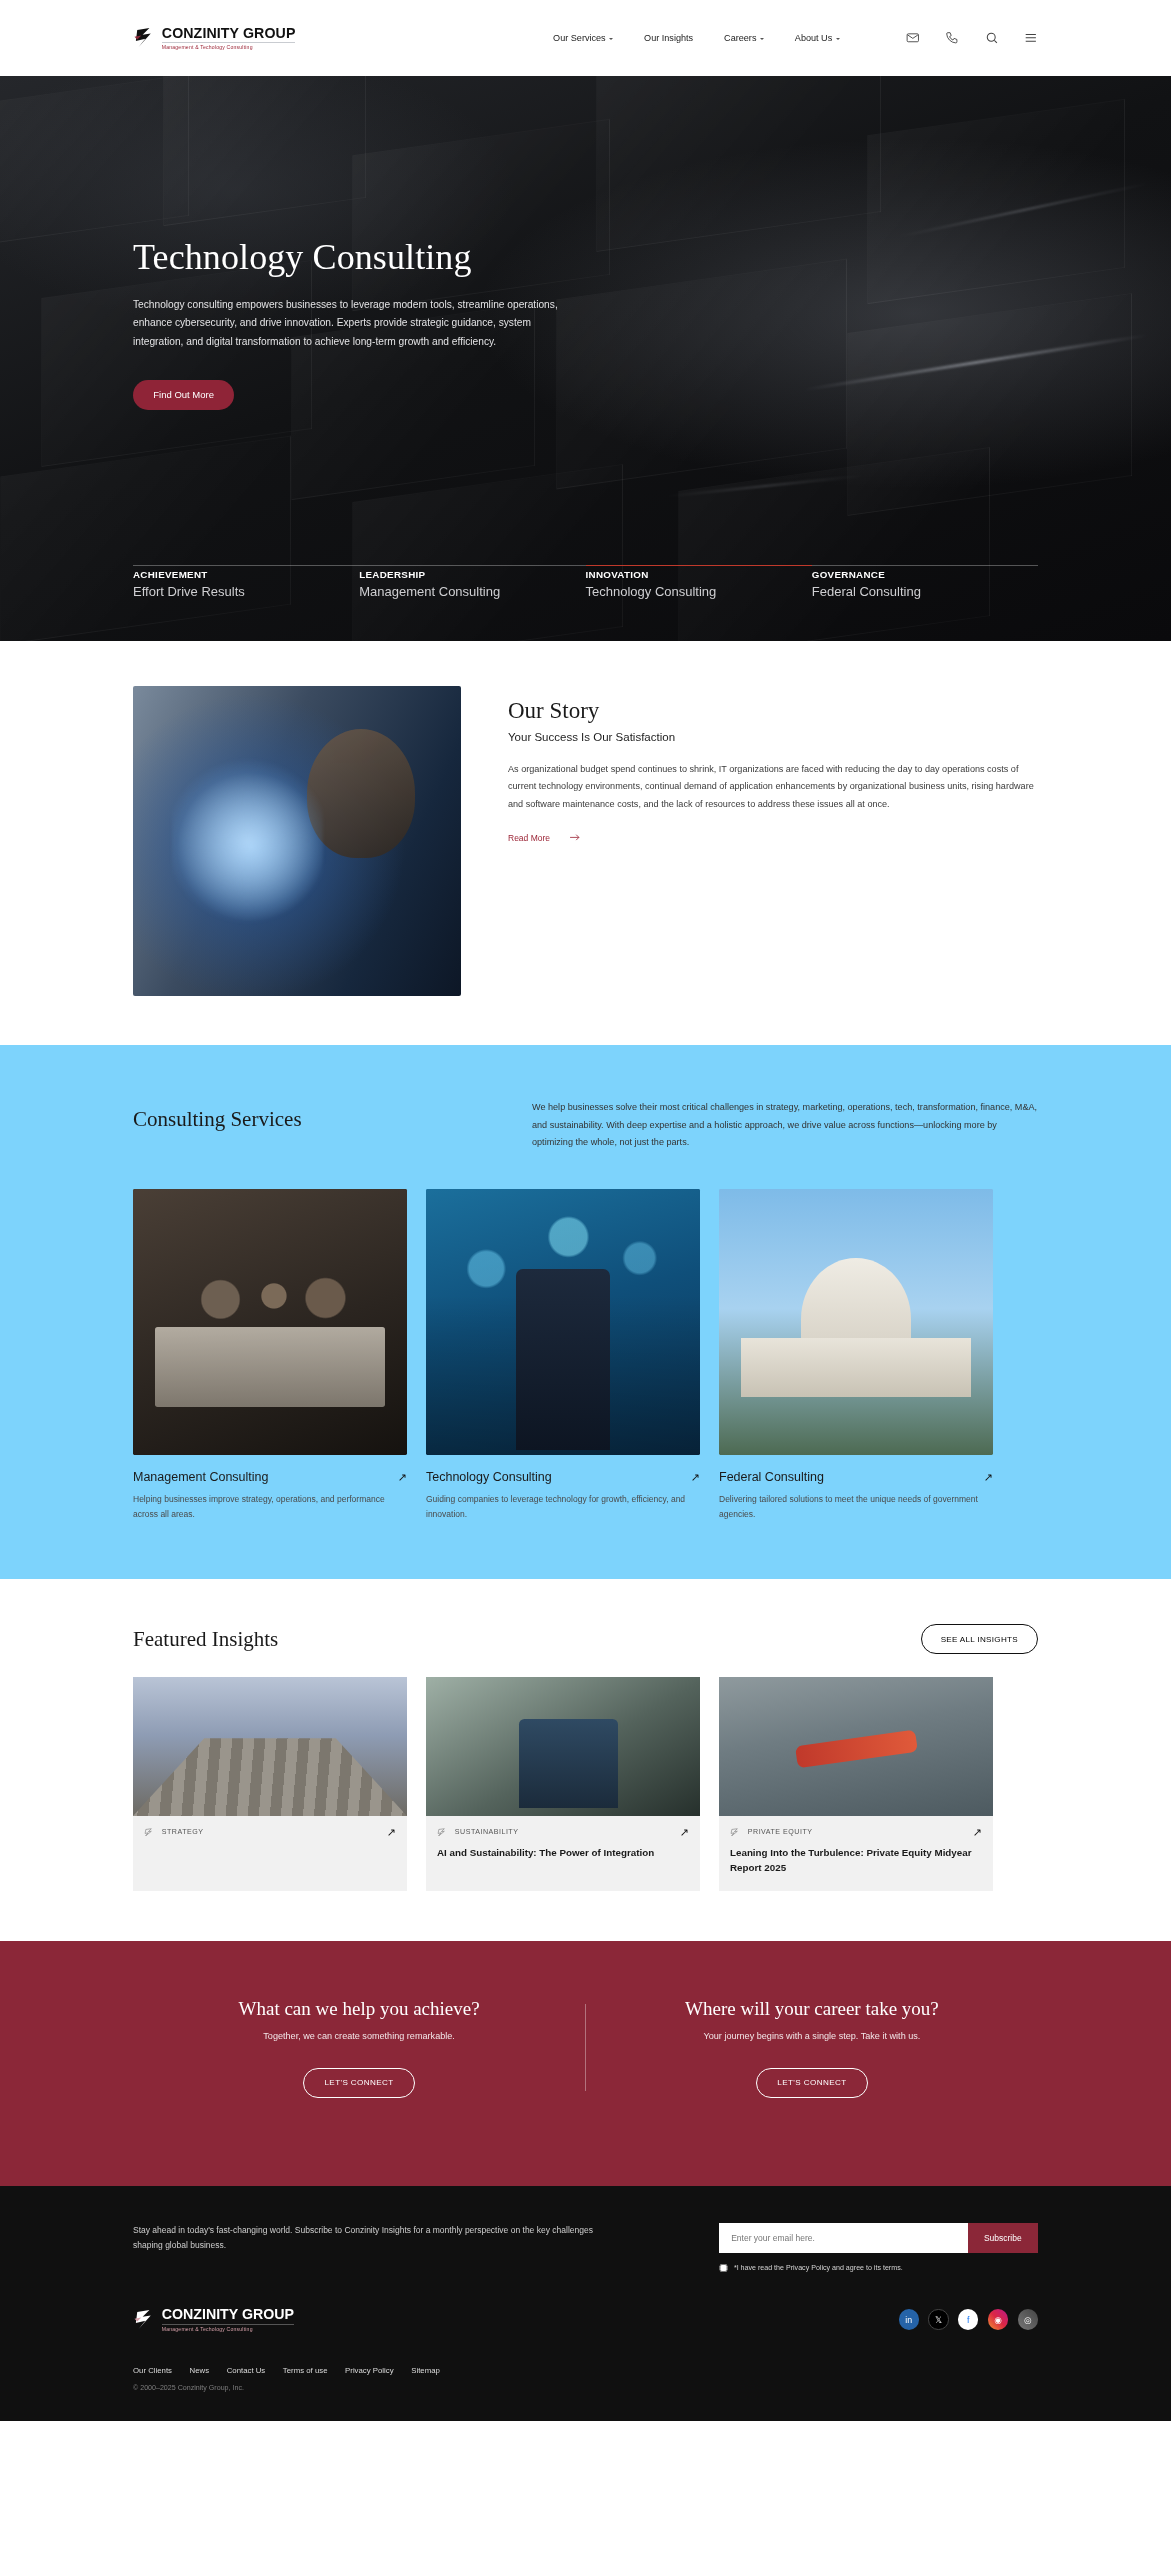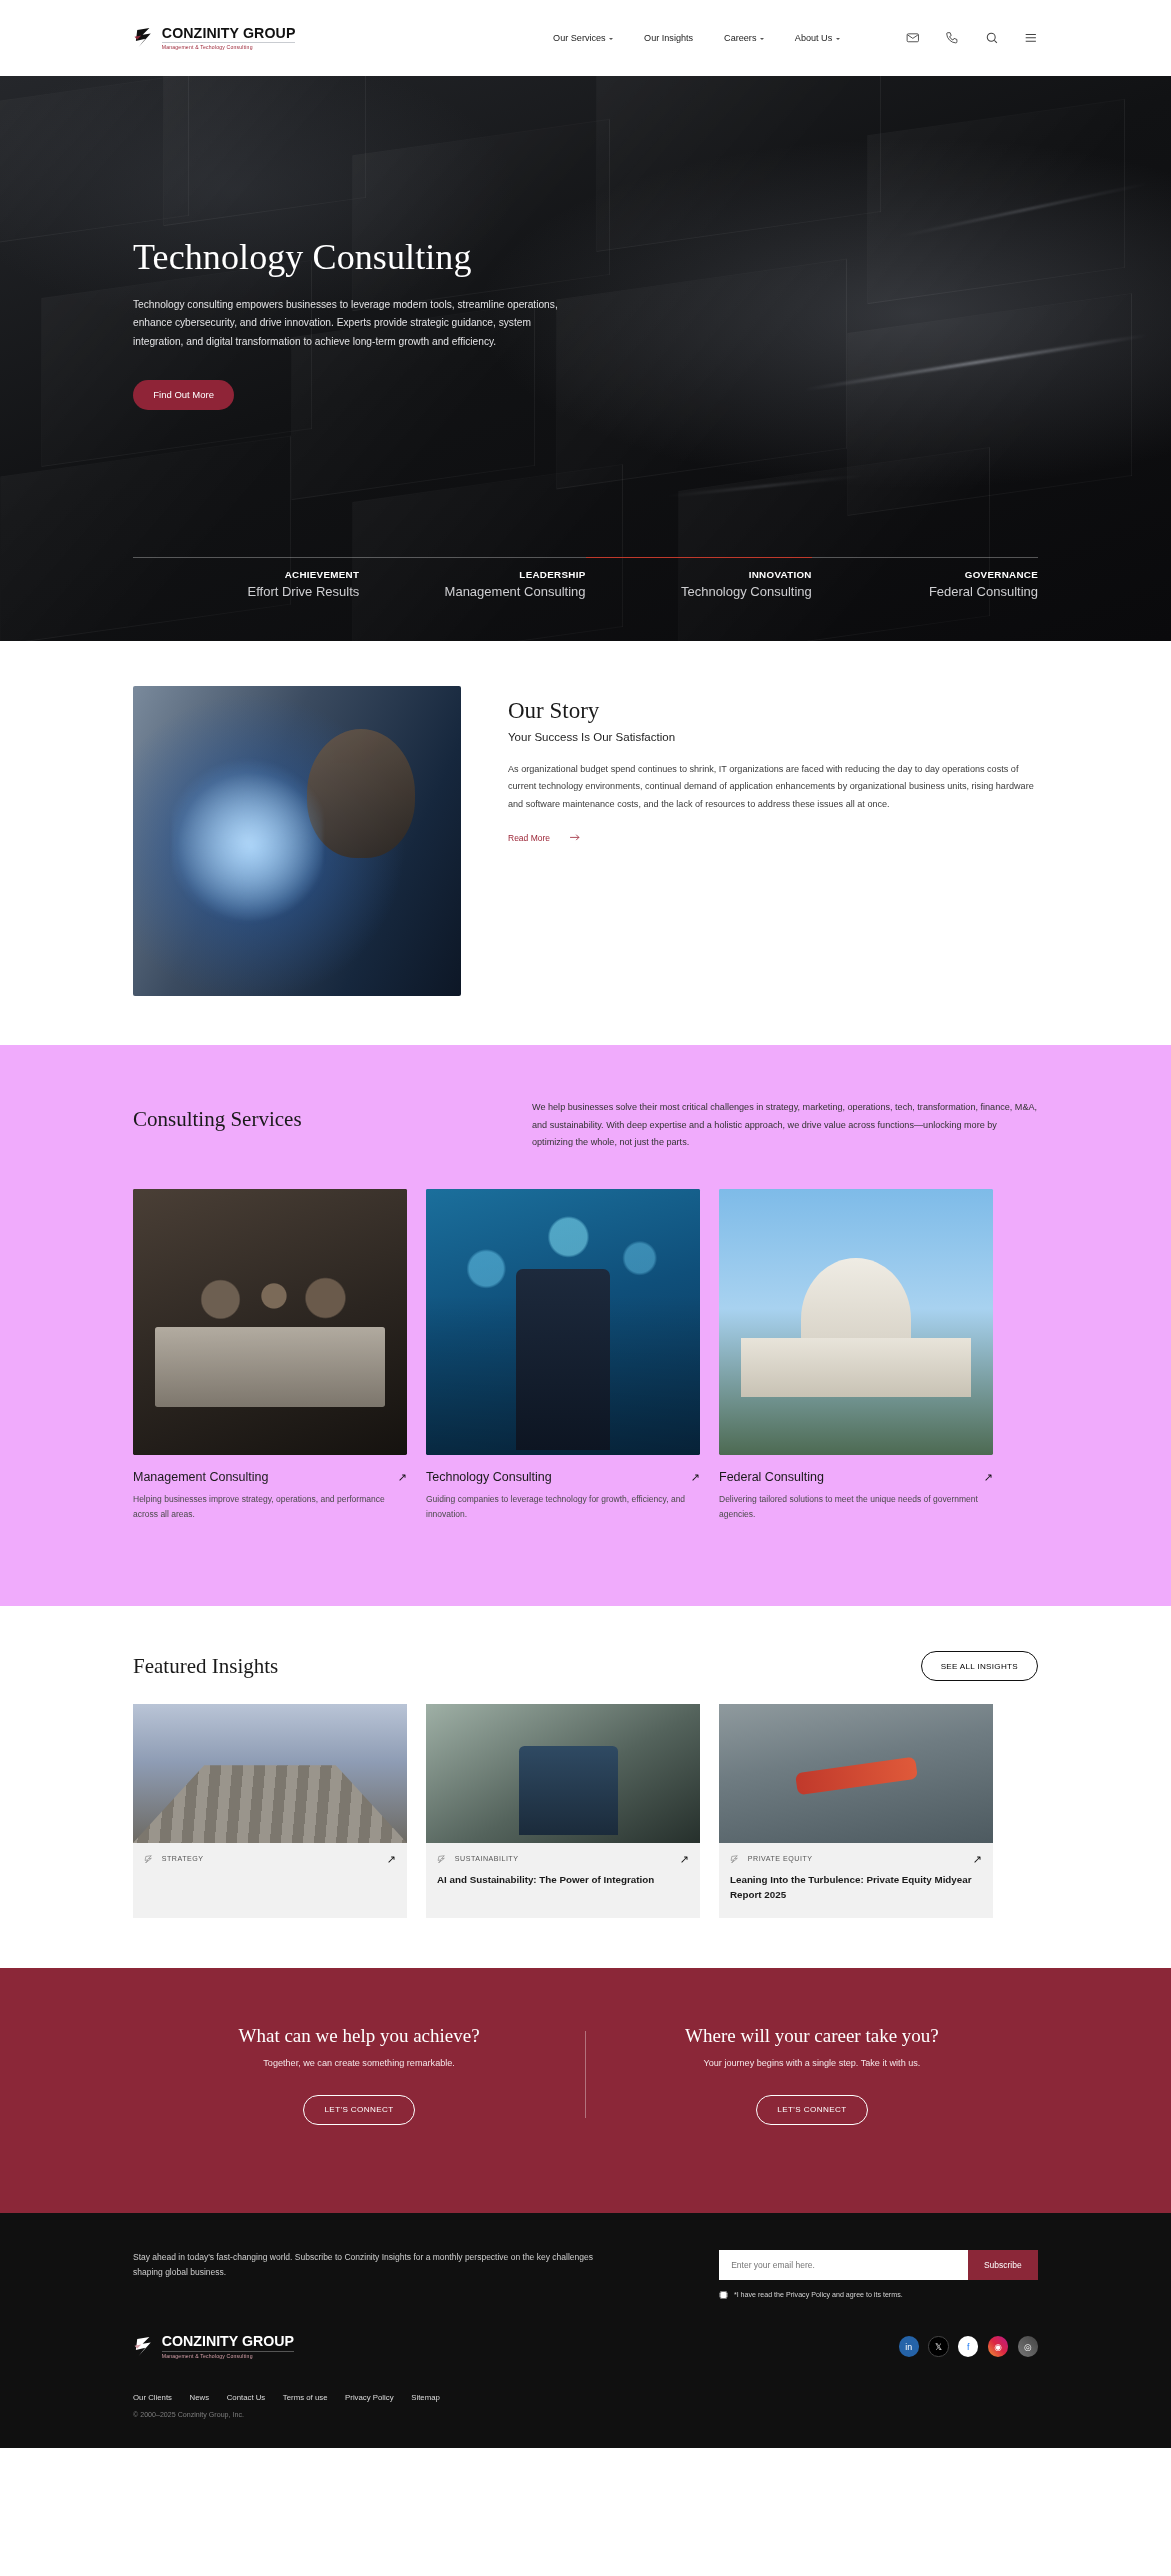--- a/index.html
+++ b/index.html
@@ -89,21 +89,21 @@
     display: inline-flex; align-items: center; justify-content: center;
     background: #8f2437;
     color: #fff; border: none; border-radius: 15px;
     padding: 0 20.3px; height: 30px;
     font-size: 9.5px; cursor: pointer;
   }
   .hero-tabs {
     position: absolute; bottom: 0; left: 0; right: 0; z-index: 4;
     display: flex; padding: 0 133px 42px 133px;
   }
-  .hero-tab { width: 237px; cursor: pointer; padding-top: 11px; border-top: 0.7px solid rgba(255,255,255,.3); text-align: right; }
+  .hero-tab { width: 237px; cursor: pointer; padding-top: 3px; border-top: 0.7px solid rgba(255,255,255,.3); }
   .hero-tab.active { border-top: 1.4px solid #c0392b; }
   .hero-tab .t-title { font-size: 9.8px; font-weight: 700; letter-spacing: 0.3px; }
   .hero-tab .t-sub { font-size: 13px; color: #cfcfd2; margin-top: 4.1px; }
 
   
   .story {
     background: #fff;
     padding: 45px 133px 49px 133px;
     display: flex; gap: 47px;
   }
@@ -129,21 +129,21 @@
     font-family: "Liberation Serif", serif; font-size: 23px; font-weight: 400; margin-bottom: 6.8px;
   }
   .story-sub { font-size: 11.5px; margin-bottom: 17.6px; color: #1d1d1d; }
   .story-p { font-size: 9.1px; line-height: 1.95; color: #3a3a3a; max-width: 549px; }
   .read-more {
     margin-top: 19px; display: inline-flex; align-items: center; gap: 20px;
     color: #9b2335; font-size: 8.5px; cursor: pointer;
   }
 
   
-  .services { background: #f0abfc; padding: 54px 133px 84px 133px; }
+  .services { background: #7dd3fc; padding: 54px 133px 57px 133px; }
   .svc-top { display: flex; gap: 47px; align-items: flex-start; }
   .svc-h { font-family: "Liberation Serif", serif; font-size: 21px; font-weight: 400; width: 352px; flex: none; padding-top: 8.1px;}
   .svc-intro { font-size: 9.1px; line-height: 1.95; color: #333; max-width: 542px; }
   .svc-grid { display: flex; gap: 19px; margin-top: 37px; }
   .svc-card { width: 274px; }
   .svc-thumb { width: 100%; height: 266px; border-radius: 1.4px; overflow: hidden; position: relative; }
   .thumb-meeting {
     background: linear-gradient(160deg, #4a3f36 0%, #2b2520 55%, #15120f 100%);
   }
   .thumb-meeting:before {

